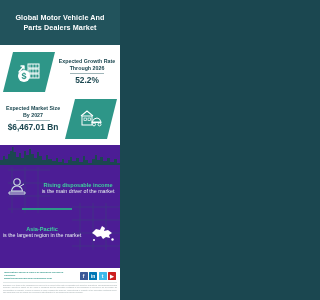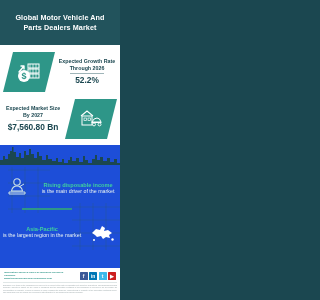--- a/index.html
+++ b/index.html
@@ -3,21 +3,21 @@
 <meta charset="utf-8">
 <style>
   * { margin:0; padding:0; box-sizing:border-box; }
   html,body { width:120px; height:300px; }
   body {
     font-family:"Liberation Sans", sans-serif;
     background:#1b4750;
     overflow:hidden;
     position:relative;
   }
-  .infographic { width:120px; height:300px; position:relative; background:#1d4ed8; }
+  .infographic { width:120px; height:300px; position:relative; background:#4c1d95; }
 
   
   .header {
     height:45px;
     background:#22535c;
     display:flex; align-items:center; justify-content:center;
     padding:0 6px;
   }
   .header-title {
     color:#ffffff;
@@ -183,21 +183,21 @@
             <path d="M14 15 q1.6 -4 5 -4 q3 0 4 4 z" fill="none" stroke="#fff" stroke-width="1"></path>
             <line x1="13.5" y1="15.5" x2="23.5" y2="15.5" stroke="#fff" stroke-width="1"></line>
             <circle cx="16" cy="17.4" r="1.5" fill="none" stroke="#fff" stroke-width=".9"></circle>
             <circle cx="21.5" cy="17.4" r="1.5" fill="none" stroke="#fff" stroke-width=".9"></circle>
           </svg>
         </span>
       </div>
       <div class="stat-text">
         <div class="stat-label">Expected Market Size By 2027</div>
         <div class="stat-rule"></div>
-        <div class="stat-value">$7,560.80 Bn</div>
+        <div class="stat-value">$6,467.01 Bn</div>
       </div>
     </div>
   </div>
 
   <div class="skyline">
     <svg width="120" height="20" viewBox="0 0 120 20" preserveAspectRatio="none">
       <path fill="#1b4750" d="M0 20 L0 15 L3 15 L3 11 L5 11 L5 14 L8 14 L8 9 L10 9 L10 6 L12 6 L12 2
         L13.5 2 L13.5 7 L16 7 L16 12 L19 12 L19 8 L21 8 L21 13 L24 13 L24 6 L26 6 L26 10 L29 10
         L29 4 L31 4 L31 9 L34 9 L34 13 L37 13 L37 7 L39 7 L39 11 L42 11 L42 15 L46 15 L46 10
         L48 10 L48 14 L52 14 L52 16 L56 16 L56 13 L58 13 L58 17 L62 17 L62 14 L64 14 L64 18

